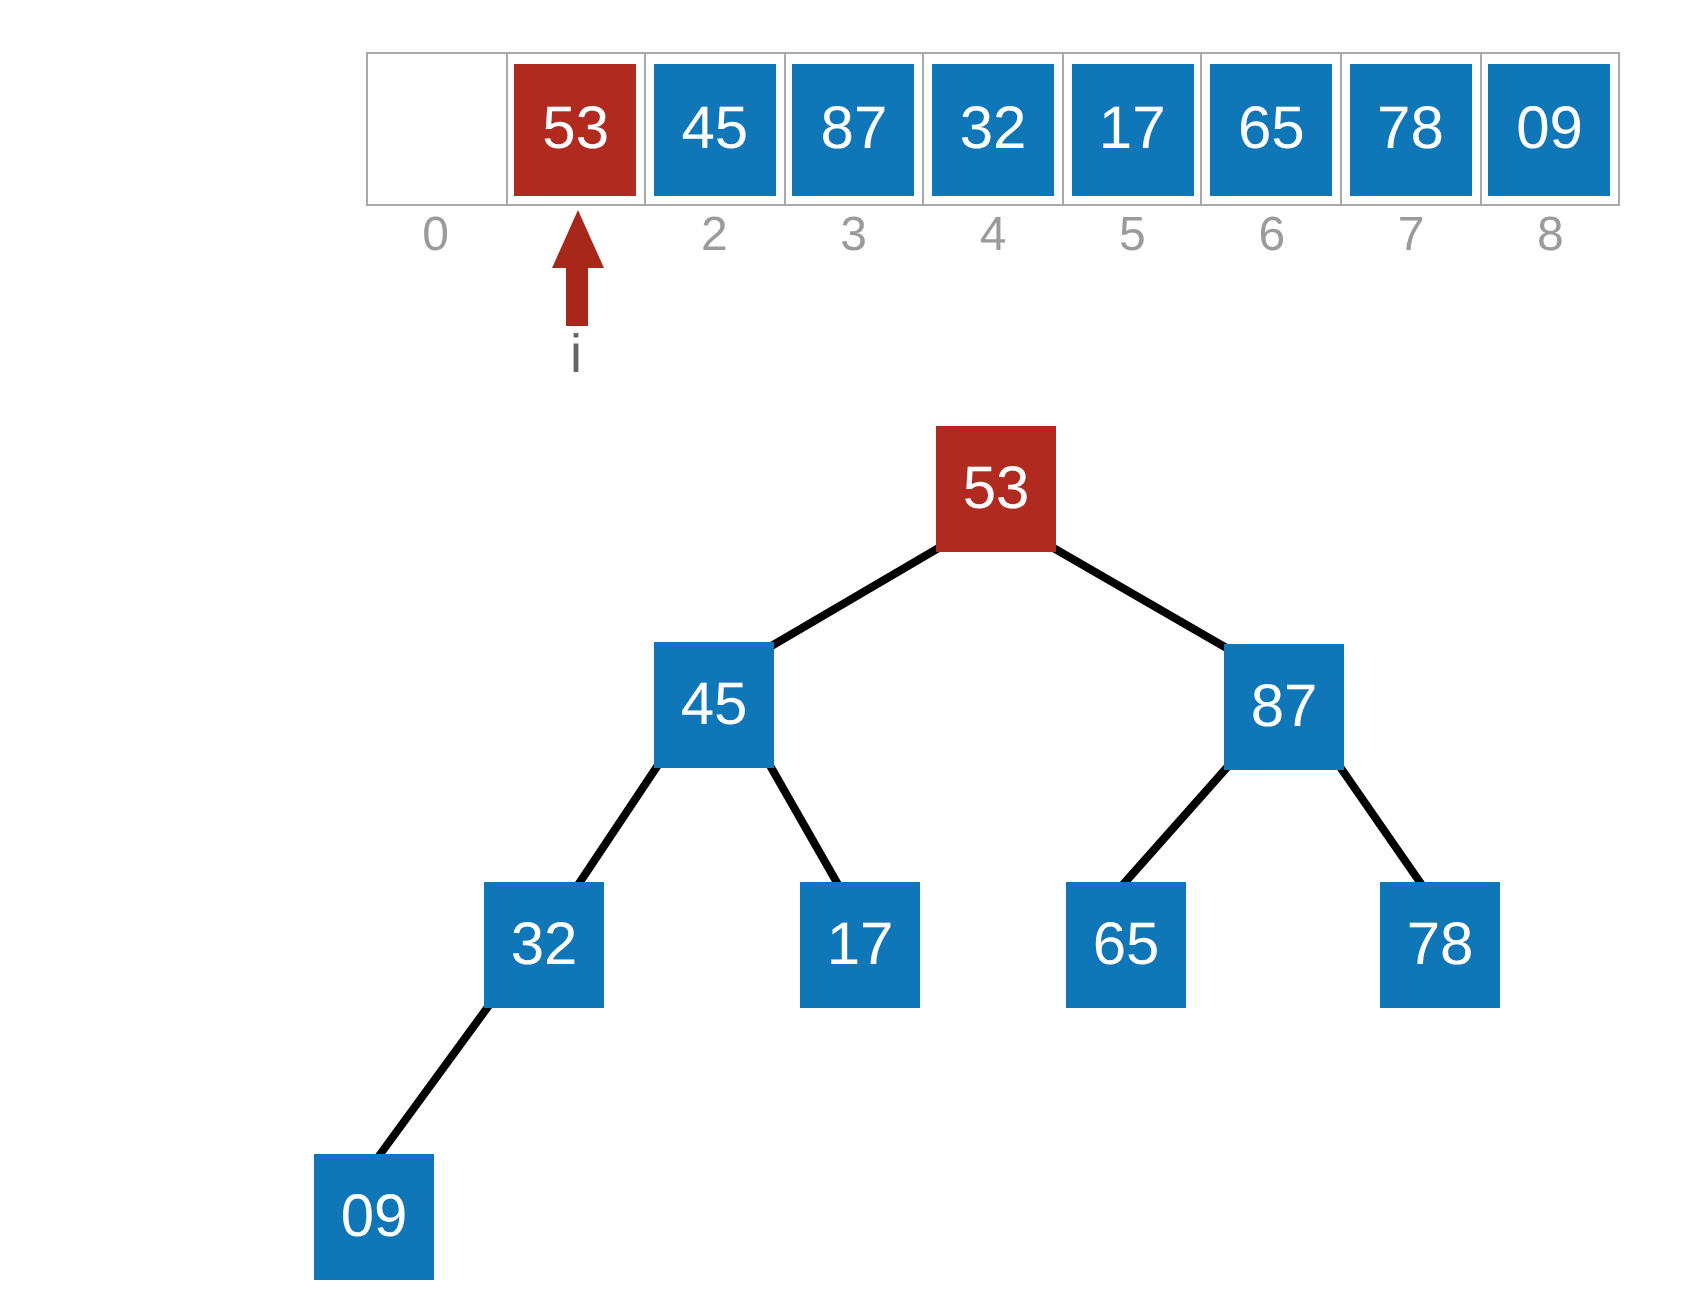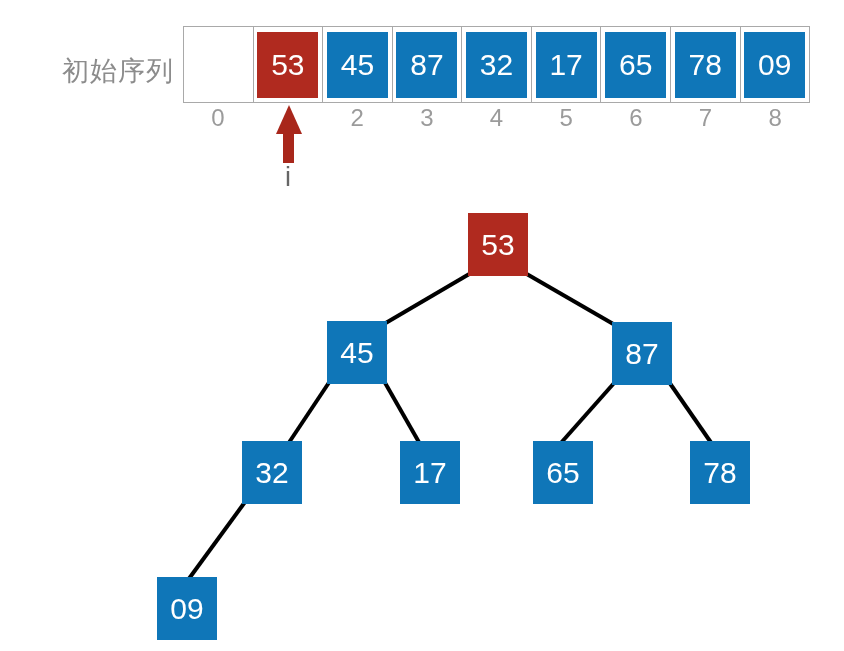--- a/index.html
+++ b/index.html
@@ -56,21 +56,20 @@
     position:absolute;width:60px;height:63px;z-index:2;
     display:flex;align-items:center;justify-content:center;
     color:#ffffff;font-size:30px;
   }
 </style>
 </head>
 <body>
 
 <div id="stage">
 
-  <div id="seq-label" style="color: rgb(140, 140, 140);">初始序列</div>
 
   <div id="array-row" style="border: 1px solid rgb(169, 169, 169);">
       <div class="cell" style="border-right: 1px solid rgb(169, 169, 169);"></div>
       <div class="cell" style="border-right: 1px solid rgb(169, 169, 169);">
         <div class="cell-box" style="background: rgb(176, 42, 31);">53</div>
       </div>
       <div class="cell" style="border-right: 1px solid rgb(169, 169, 169);">
         <div class="cell-box" style="background: rgb(15, 118, 184);">45</div>
       </div>
       <div class="cell" style="border-right: 1px solid rgb(169, 169, 169);">

